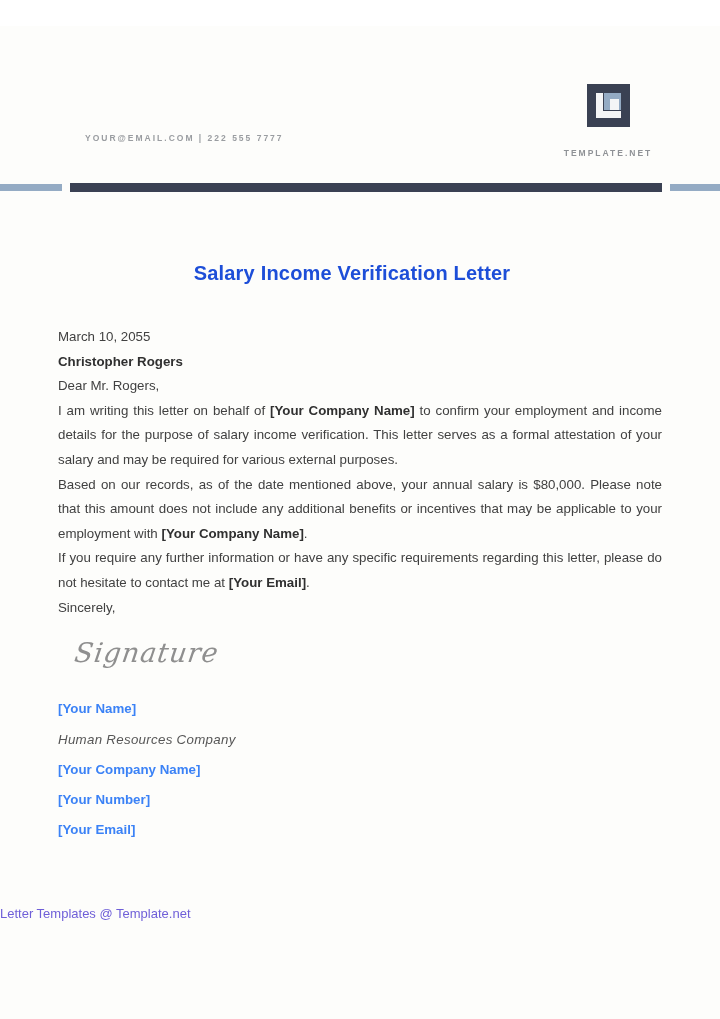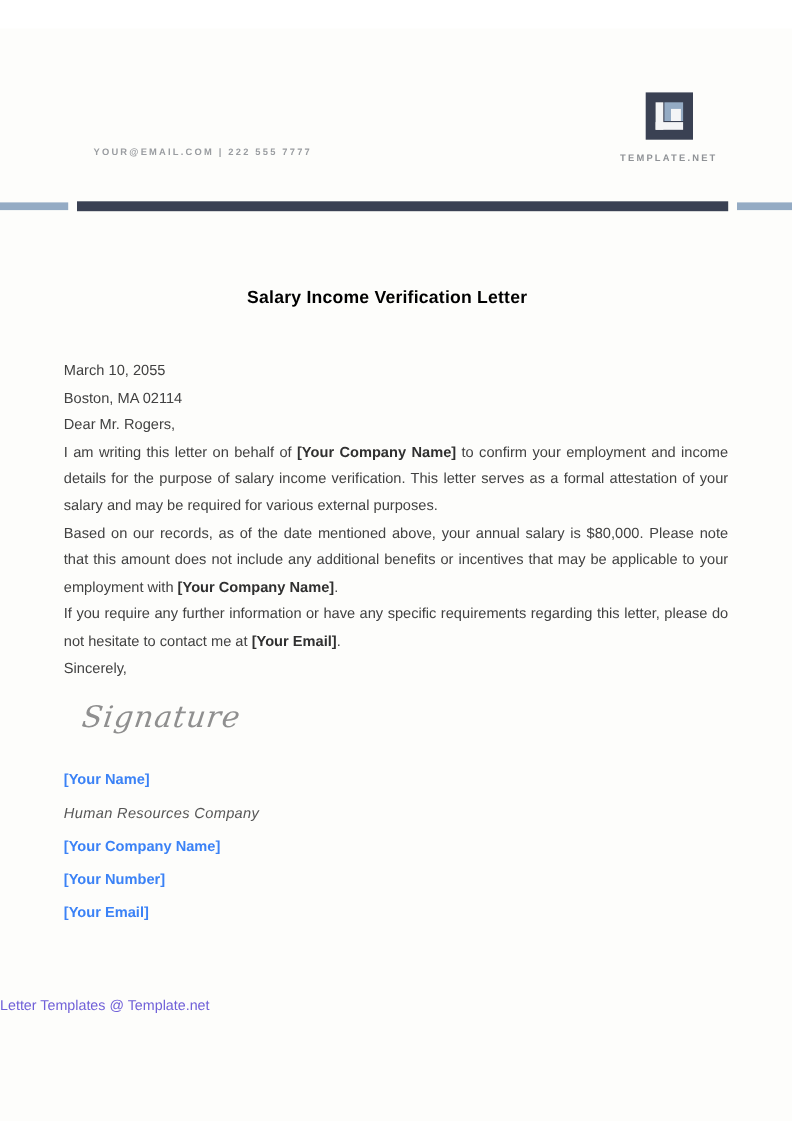--- a/index.html
+++ b/index.html
@@ -28,21 +28,21 @@
     color: #9a9da1;
   }
   .brand-block {
     position: absolute;
     right: 57px;
     top: 58px;
     width: 110px;
     display: flex;
     flex-direction: column;
     align-items: center;
-    gap: 11px;
+    gap: 21px;
   }
   .logo {
     position: relative;
     width: 43px;
     height: 43px;
     background: var(--accent-dark, #3a4153);
   }
   .logo-l {
     position: absolute;
     left: 9px; top: 9px; right: 9px; bottom: 9px;
@@ -89,23 +89,23 @@
     width: 50px; height: 7px;
     background: var(--accent-light, #94abc4);
     margin-left: 8px;
   }
 
   
   .title {
     position: absolute;
     left: 0; right: 16px; top: 236px;
     text-align: center;
-    font-size: 16px;
+    font-size: 20px;
     font-weight: 700;
-    color: #000000;
+    color: #1d4ed8;
     letter-spacing: 0.2px;
   }
 
   
   .letter {
     position: absolute;
     left: 58px; right: 58px; top: 299px;
     font-size: 13.3px;
     line-height: 24.6px;
     color: #414141;
@@ -169,21 +169,21 @@
   <div class="divider">
     <div class="seg-light-left"></div>
     <div class="seg-dark"></div>
     <div class="seg-light-right"></div>
   </div>
 
   <h1 class="title">Salary Income Verification Letter</h1>
 
   <div class="letter">
     <p>March 10, 2055</p>
-    <p>Boston, MA 02114</p>
+    <p class="bold">Christopher Rogers</p>
     <p>Dear Mr. Rogers,</p>
 
     <p class="para"><span>I am writing this letter on behalf of </span><span class="bold">[Your Company Name]</span><span> to confirm your employment and income details for the purpose of salary income verification. This letter serves as a formal attestation of your salary and may be required for various external purposes.</span></p>
 
     <p class="para"><span>Based on our records, as of the date mentioned above, your annual salary is $80,000. Please note that this amount does not include any additional benefits or incentives that may be applicable to your employment with </span><span class="bold">[Your Company Name]</span><span>.</span></p>
 
     <p class="para"><span>If you require any further information or have any specific requirements regarding this letter, please do not hesitate to contact me at </span><span class="bold">[Your Email]</span><span>.</span></p>
 
     <p class="closing">Sincerely,</p>
 

